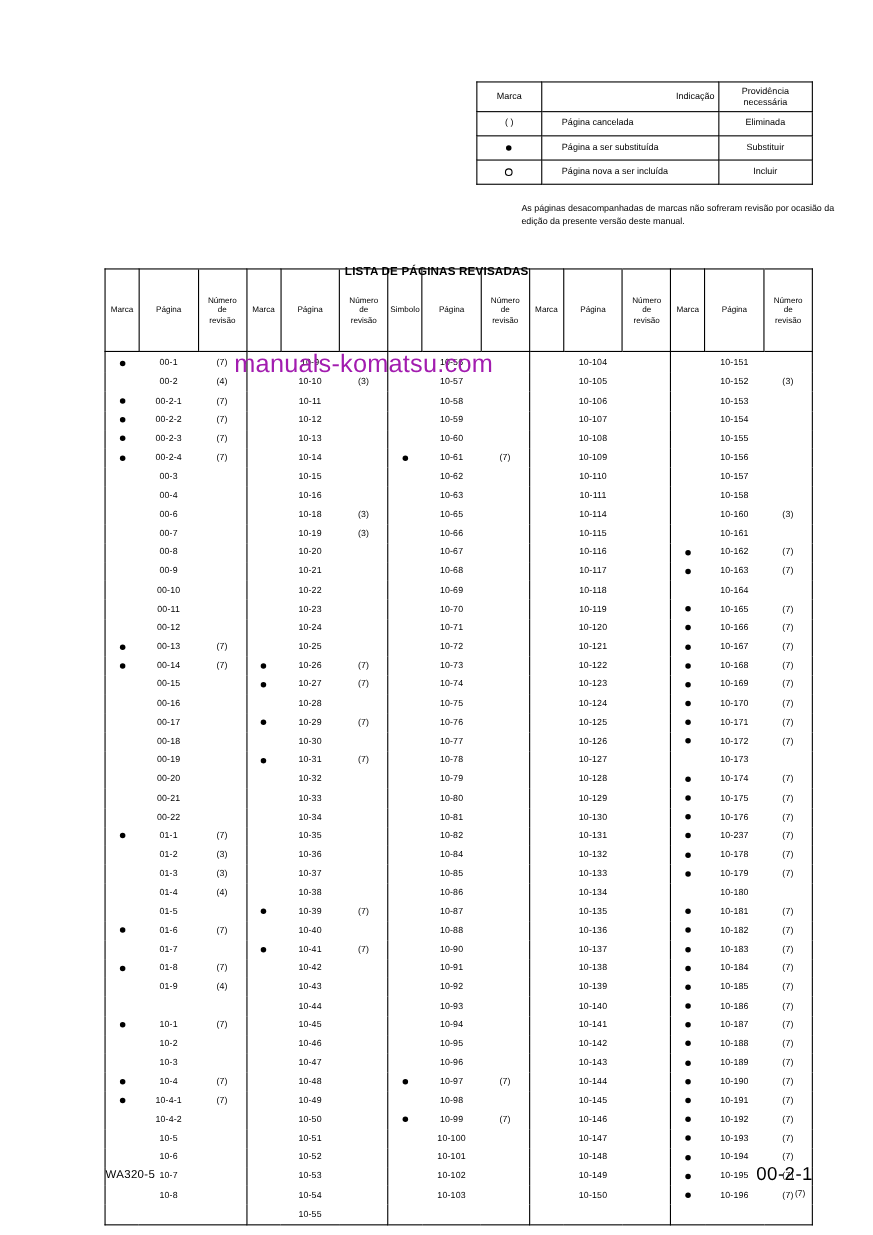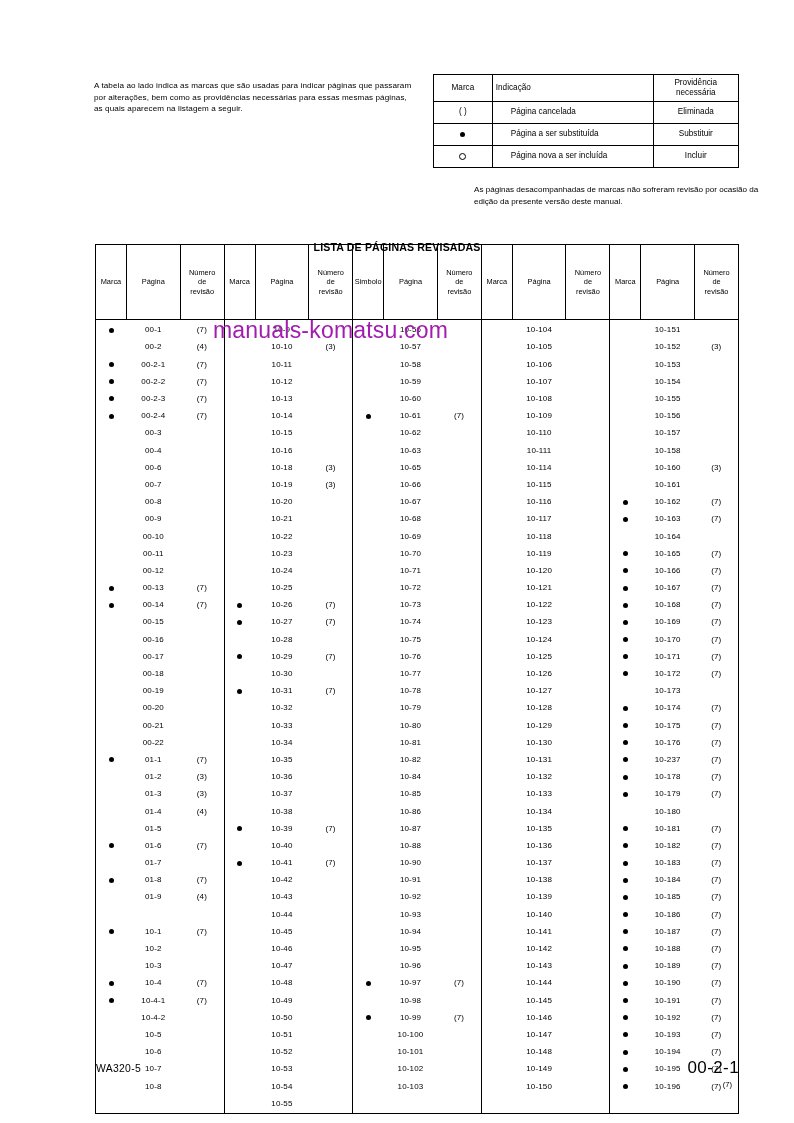--- a/index.html
+++ b/index.html
@@ -176,27 +176,26 @@
     top: 1080px;
     text-align: center;
     font-size: 7.6px;
   }
 </style>
 </head>
 <body>
 
 <div class="page">
 
-  <p class="intro">A tabela ao lado indica as marcas que são usadas para indicar páginas que passaram por alterações, bem como as providências necessárias para essas mesmas páginas, as quais aparecem na listagem a seguir.</p>
 
   <table class="legend">
     <tbody>
       <tr class="r0">
         <td class="c-mark">Marca</td>
-        <td class="c-ind" style="text-align:left;padding-left:3px">Indicação</td>
+        <td class="c-ind" style="text-align:right;padding-left:3px">Indicação</td>
         <td class="c-prov">
           <span>Providência</span><br>
           <span>necessária</span>
         </td>
       </tr>
       <tr class="rx">
         <td class="c-mark">( )</td>
         <td class="c-ind">Página cancelada</td>
         <td class="c-prov">Eliminada</td>
       </tr>

